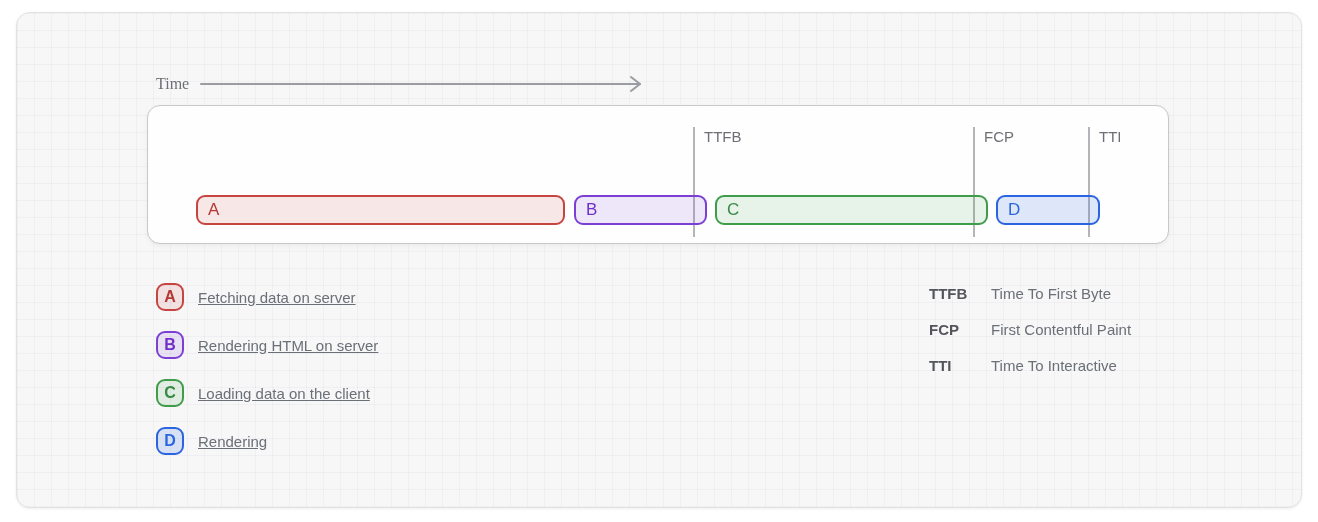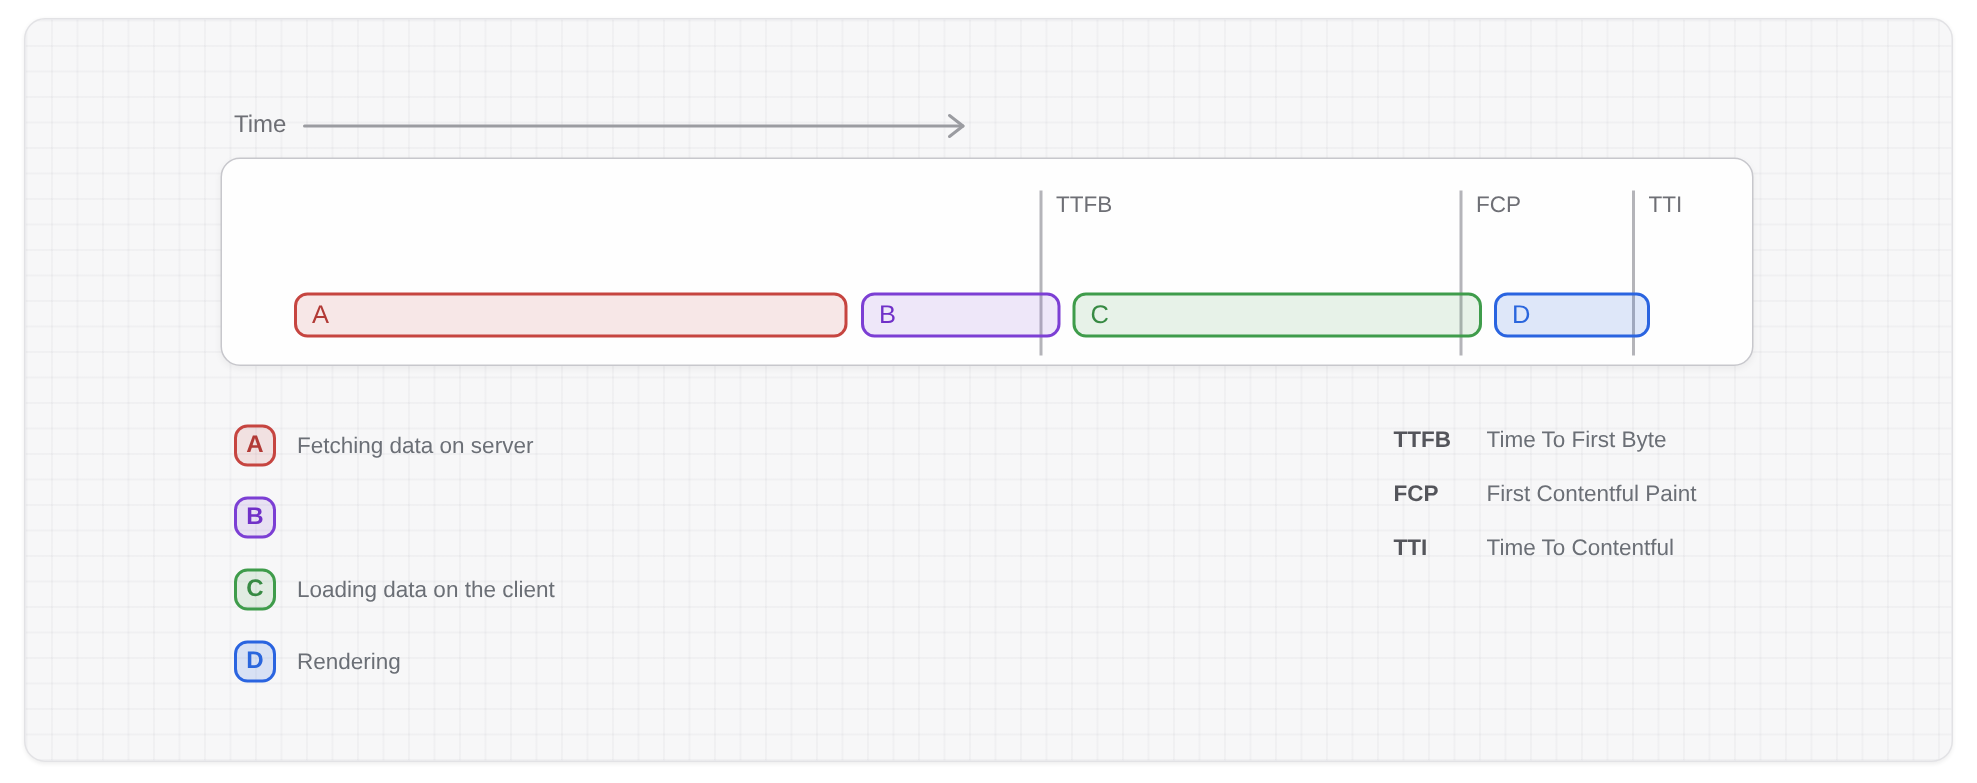--- a/index.html
+++ b/index.html
@@ -23,21 +23,21 @@
     background-size: 17px 17px;
     border: 1px solid #e2e2e5;
     border-radius: 14px;
     box-shadow: 0 1px 3px rgba(0,0,0,0.07);
   }
 
   
   .time-axis {
     position: absolute; left: 139px; top: 57px; height: 28px;
     display: flex; align-items: center; gap: 11px;
-    color: #6e6f75; font-size: 16px;
+    color: #6e6f75; font-size: 16px; font-family: Liberation Serif, serif;
   }
   .arrow-svg { display: block; }
 
   
   .panel {
     position: absolute; left: 130px; top: 92px;
     width: 1022px; height: 139px;
     background: #fefefe;
     border: 1px solid #c7c7cc;
     border-radius: 13px;
@@ -78,21 +78,21 @@
   .badge {
     width: 28px; height: 28px;
     border: 2px solid; border-radius: 9px;
     display: flex; align-items: center; justify-content: center;
     font-size: 16px; font-weight: 600;
   }
   .badge-a { border-color:#c64540; background:rgba(198,69,64,0.12);  color:#b23a36; }
   .badge-b { border-color:#7c3fd4; background:rgba(124,63,212,0.12); color:#7030c8; }
   .badge-c { border-color:#3f9c4b; background:rgba(63,156,75,0.12);  color:#378a43; }
   .badge-d { border-color:#2a64e0; background:rgba(42,100,224,0.15); color:#2a66dd; }
-  .legend-text { font-size: 15px; color: #6b6f76; }
+  .legend-text { font-size: 15px; color: #6b6f76; text-decoration: underline; }
 
   
   .metric-legend {
     position: absolute; left: 912px; top: 269px;
     display: flex; flex-direction: column; gap: 13px;
   }
   .metric-row { display: flex; align-items: center; height: 23px; }
   .metric-abbr { width: 62px; font-size: 15px; font-weight: 700; color: #54555b; }
   .metric-name { font-size: 15px; color: #6b6f76; text-align: center; }
 </style>
@@ -135,20 +135,21 @@
     </div>
   </div>
 
   <div class="phase-legend">
     <div class="legend-row">
       <span class="badge badge-a">A</span>
       <span class="legend-text">Fetching data on server</span>
     </div>
     <div class="legend-row">
       <span class="badge badge-b">B</span>
+      <span class="legend-text">Rendering HTML on server</span>
     </div>
     <div class="legend-row">
       <span class="badge badge-c">C</span>
       <span class="legend-text">Loading data on the client</span>
     </div>
     <div class="legend-row">
       <span class="badge badge-d">D</span>
       <span class="legend-text">Rendering</span>
     </div>
   </div>
@@ -157,17 +158,17 @@
     <div class="metric-row">
       <span class="metric-abbr">TTFB</span>
       <span class="metric-name">Time To First Byte</span>
     </div>
     <div class="metric-row">
       <span class="metric-abbr">FCP</span>
       <span class="metric-name">First Contentful Paint</span>
     </div>
     <div class="metric-row">
       <span class="metric-abbr">TTI</span>
-      <span class="metric-name">Time To Contentful</span>
+      <span class="metric-name">Time To Interactive</span>
     </div>
   </div>
 
 </div>
 
 </body></html>

